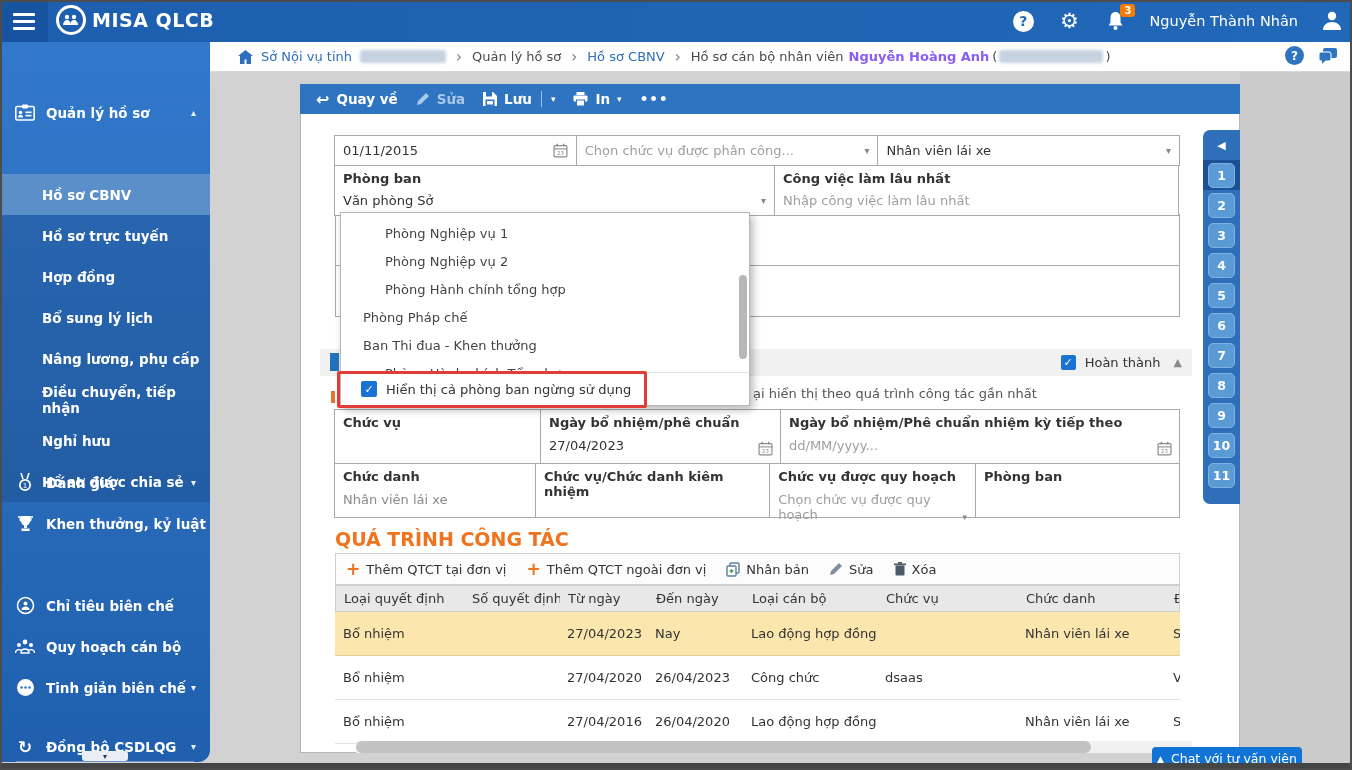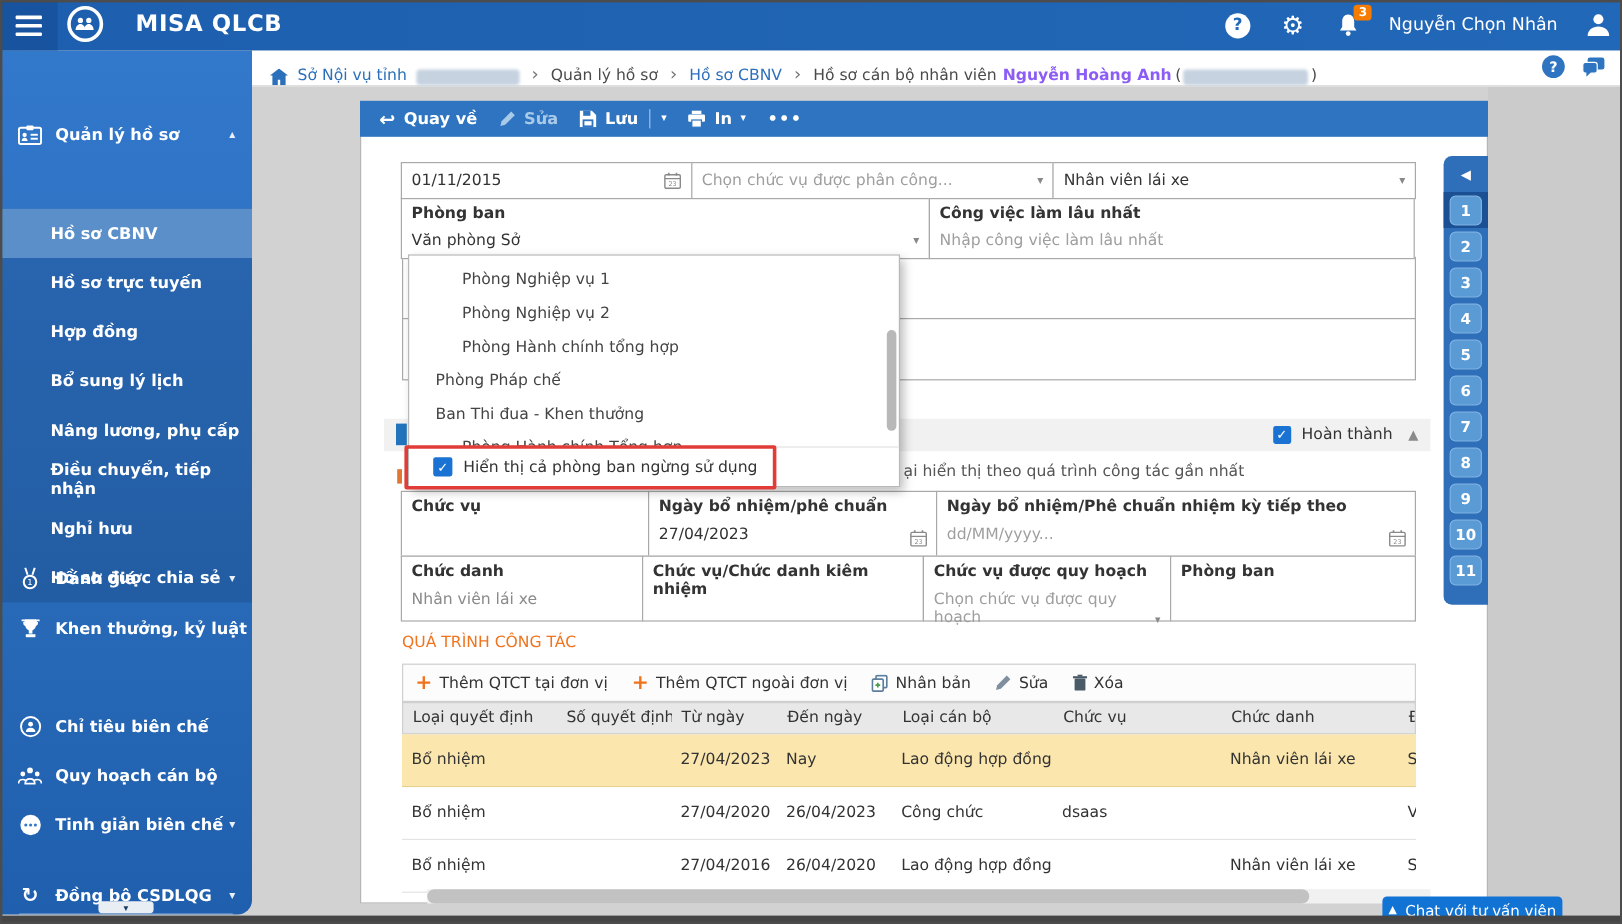--- a/index.html
+++ b/index.html
@@ -4,31 +4,31 @@
 <style>
   html,body{margin:0;padding:0;background:#e8e8e8;}
   body{font-family:"DejaVu Sans","Liberation Sans",sans-serif;}
   #app{position:relative;width:1352px;height:770px;background:#d2d2d2;overflow:hidden;}
   .abs{position:absolute;}
   .fx{display:flex;align-items:center;}
   
   #topbar{left:0;top:0;width:1352px;height:42px;background:linear-gradient(90deg,#1d5fae,#2268b8);z-index:50;}
   #hamburger{left:0;top:0;width:48px;height:42px;background:#17539f;flex-direction:column;justify-content:center;gap:4px;display:flex;align-items:center;cursor:pointer;}
   #hamburger i{display:block;width:22px;height:3px;background:#fff;border-radius:1px;}
-  #logo{left:56px;top:5px;gap:27px;}
+  #logo{left:56px;top:5px;gap:6px;}
   #logo .ring{width:30px;height:30px;border-radius:50%;border:3px solid #fff;box-sizing:border-box;display:flex;align-items:center;justify-content:center;}
   #appname{color:#fff;font-size:19px;font-weight:bold;letter-spacing:.5px;}
   #topright{right:8px;top:0;height:42px;gap:22px;color:#fff;}
   .tb-ic{width:24px;height:24px;display:flex;align-items:center;justify-content:center;position:relative;cursor:pointer;}
   #help-circ{width:21px;height:21px;border-radius:50%;background:#fff;color:#2268b8;font-weight:bold;font-size:14px;display:flex;align-items:center;justify-content:center;}
   #gear{font-size:21px;line-height:1;}
   #bell-badge{position:absolute;top:-5px;right:-8px;background:#f57c00;color:#fff;font-size:10px;font-weight:bold;border-radius:3px;padding:1px 4px;}
   #username{color:#fff;font-size:14.5px;}
   
-  #breadcrumb{left:210px;top:42px;width:1142px;height:30px;background:#fff;border-bottom:1px solid #d8d8d8;z-index:10;padding-left:15px;gap:8px;box-sizing:border-box;align-items:flex-end;}
+  #breadcrumb{left:210px;top:42px;width:1142px;height:30px;background:#fff;border-bottom:1px solid #d8d8d8;z-index:10;padding-left:28px;gap:8px;box-sizing:border-box;}
   .bc-link{color:#2c6fba;font-size:13px;}
   .bc-txt{color:#4a4a4a;font-size:13px;}
   .bc-sep{color:#777;font-size:15px;margin:0 2px;}
   .blurbox{height:13px;border-radius:3px;background:#c6d2e0;filter:blur(1.5px);display:inline-block;}
   #bc-right{position:absolute;right:14px;top:4px;display:flex;gap:14px;align-items:center;}
   #bc-help{width:19px;height:19px;border-radius:50%;background:#2f74c0;color:#fff;font-size:12px;font-weight:bold;display:flex;align-items:center;justify-content:center;}
   
   #sidebar{left:0;top:42px;width:210px;height:720px;background:linear-gradient(180deg,#3278cb 0%,#2a6cba 55%,#1f5fae 100%);z-index:40;border-radius:0 0 12px 0;color:#fff;}
   .sb-item{position:absolute;left:0;width:210px;height:41px;display:flex;align-items:center;cursor:pointer;}
   .sb-item .ic{width:22px;display:flex;justify-content:center;margin-left:14px;}
@@ -80,21 +80,21 @@
   #collapse-arrow{color:#8a8a8a;font-size:11px;margin-left:4px;}
   #btn-frag{left:330px;top:353px;width:9px;height:18px;background:#2273be;z-index:9;}
   #note-frag{left:753px;top:386px;font-size:13px;color:#555;z-index:7;}
   #title-frag{left:331px;top:391px;width:4px;height:12px;background:#e0762f;z-index:7;}
   
   #posgrid{left:335px;top:410px;width:845px;height:109px;z-index:7;}
   .pg-row{display:flex;}
   .pg-cell{border:1px solid #a9a9a9;box-sizing:border-box;margin-left:-1px;margin-top:-1px;height:55px;padding:5px 8px;position:relative;background:#fff;}
   .cal-ic{position:absolute;right:7px;bottom:7px;}
   
-  #qtct-title{left:335px;top:528px;color:#f0731d;font-size:13px;font-weight:normal;z-index:7;}
+  #qtct-title{left:335px;top:528px;color:#f0731d;font-size:19px;font-weight:bold;z-index:7;}
   #gridtoolbar{left:335px;top:553px;width:845px;height:32px;background:#fcfcfc;border:1px solid #cfcfcf;box-sizing:border-box;z-index:7;gap:20px;padding-left:10px;}
   .gt-btn{display:flex;align-items:center;gap:6px;font-size:13px;color:#333;cursor:pointer;}
   .plus{color:#f0731d;font-size:17px;font-weight:bold;line-height:1;}
   #thead{left:335px;top:585px;width:845px;height:27px;background:#e8e8e8;border:1px solid #cfcfcf;box-sizing:border-box;z-index:7;display:flex;align-items:center;overflow:hidden;}
   .tc{padding-left:8px;box-sizing:border-box;font-size:13px;color:#333;white-space:nowrap;overflow:hidden;flex-shrink:0;}
   .c0{width:128px}.c1{width:96px}.c2{width:88px}.c3{width:96px}.c4{width:134px}.c5{width:140px}.c6{width:148px}.c7{width:15px}
   .trow{position:absolute;left:335px;width:845px;height:44px;display:flex;align-items:center;background:#fff;border-bottom:1px solid #e3e3e3;box-sizing:border-box;overflow:hidden;z-index:7;cursor:pointer;}
   .trow.hl{background:#fbe7ae;border-bottom:1px solid #e6d08e;}
   
   #hscroll{left:356px;top:741px;width:836px;height:12px;background:#f1f1f1;z-index:8;}
@@ -142,21 +142,21 @@
       <span class="tb-ic">
           <span id="gear">⚙</span>
         </span>
       <span class="tb-ic">
         <svg width="19" height="20" viewBox="0 0 19 20">
             <path d="M9.5 1C6.2 1 4.5 3.6 4.5 7v4.5L2.6 14.5h13.8L14.5 11.5V7c0-3.4-1.7-6-5-6z" fill="#fff"></path>
             <circle cx="9.5" cy="17" r="2" fill="#fff"></circle>
           </svg>
         <span id="bell-badge">3</span>
       </span>
-      <span id="username">Nguyễn Chọn Nhân</span>
+      <span id="username">Nguyễn Thành Nhân</span>
       <span class="tb-ic">
         <svg width="24" height="24" viewBox="0 0 24 24">
             <circle cx="12" cy="7" r="4.2" fill="#fff"></circle>
             <path d="M3 21c0-5 4-8 9-8s9 3 9 8z" fill="#fff"></path>
           </svg>
       </span>
     </div>
   </div>
 
   <div id="breadcrumb" class="abs fx">

